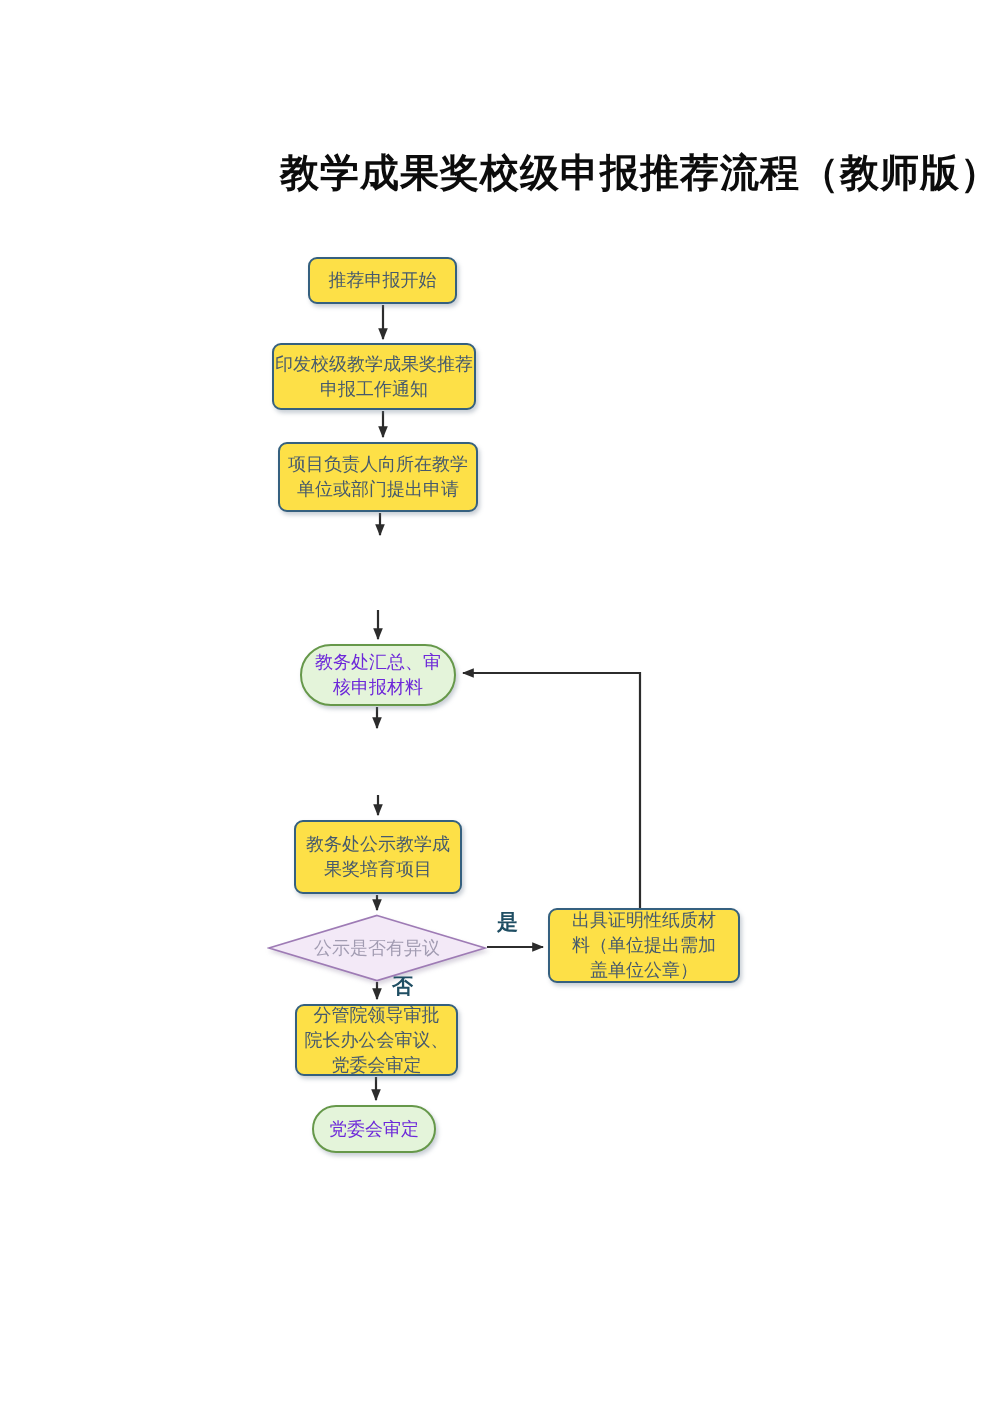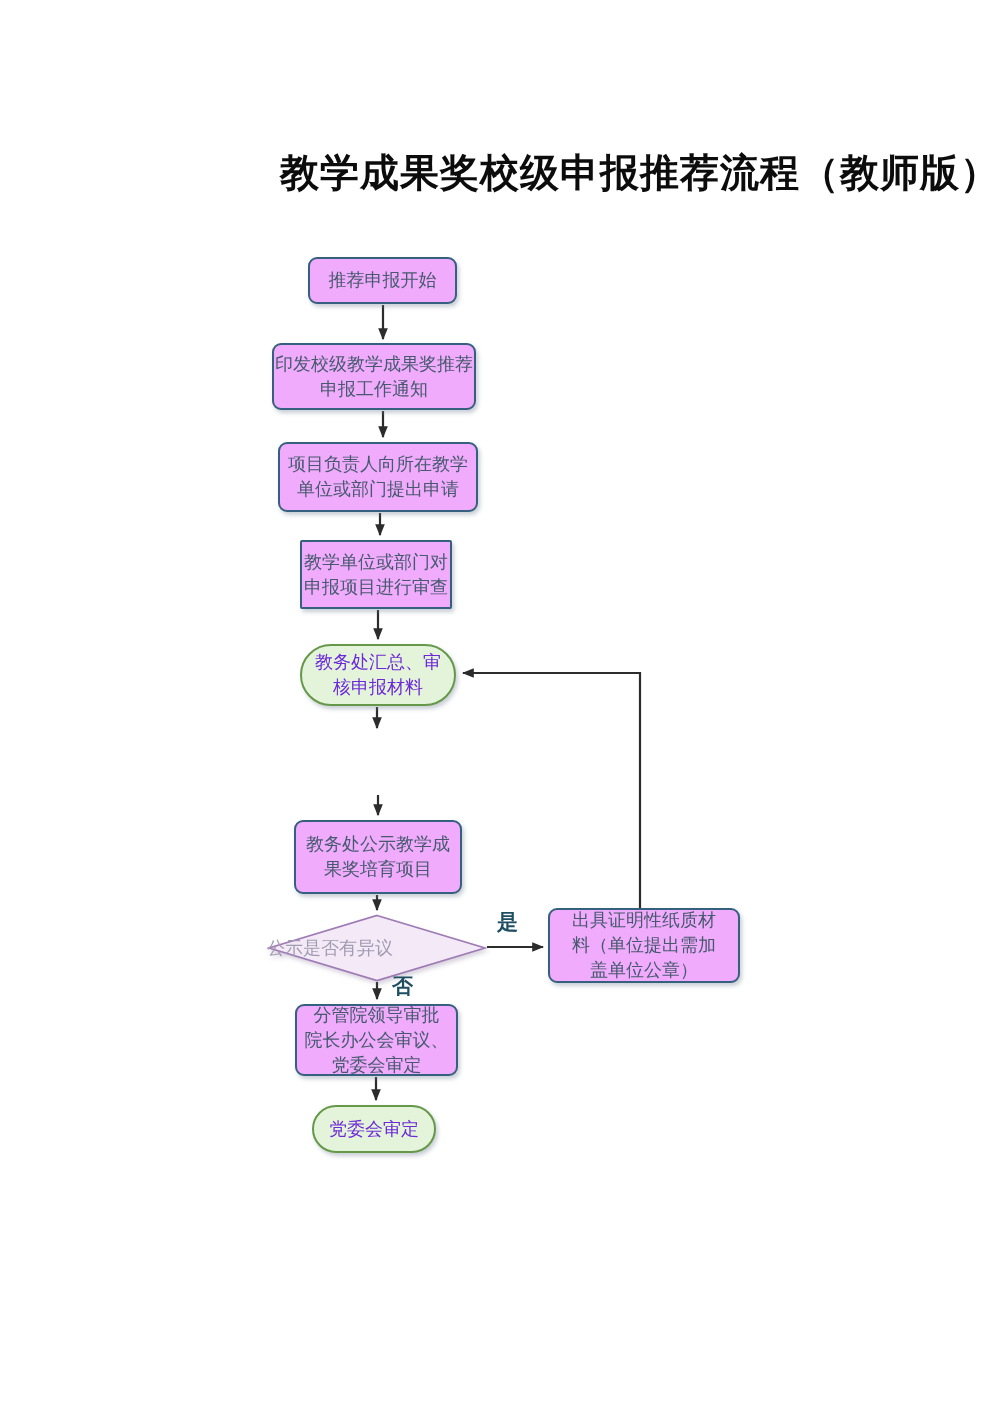--- a/index.html
+++ b/index.html
@@ -7,35 +7,35 @@
   .canvas{position:relative;width:1000px;height:1415px;background:#ffffff;overflow:hidden;}
 
   .page-title{
     position:absolute;left:0;top:146px;width:1000px;
     text-align:right;font-family:"Liberation Serif", serif;
     font-weight:bold;font-size:39px;color:#0c0c0c;letter-spacing:1px;
   }
 
   .node{
     position:absolute;display:flex;align-items:center;justify-content:center;
-    box-sizing:border-box;border:2px solid #35607f;background:#f0abfc;
+    box-sizing:border-box;border:2px solid #35607f;background:#fde047;
     border-radius:9px;box-shadow:2px 3px 4px rgba(110,125,145,.38);
   }
   .node .node-label{
     white-space:pre-line;text-align:center;font-size:18px;line-height:25px;
     color:#465a6d;
   }
   .node.sharp{border-radius:2px;}
   .node.stadium{
     background:#e4f4da;border-color:#66984a;border-radius:34px;
   }
   .node.stadium .node-label{color:#6d28d9;}
 
   .diamond-wrap{
-    position:absolute;display:flex;align-items:center;justify-content:flex-start;
+    position:absolute;display:flex;align-items:center;justify-content:center;
     filter:drop-shadow(2px 3px 2px rgba(125,110,145,.30));
   }
   .diamond-wrap svg{position:absolute;left:0;top:0;width:100%;height:100%;}
   .diamond-label{
     position:relative;white-space:pre-line;text-align:center;
     font-size:18px;line-height:24px;color:#a29cb2;
   }
 
   .branch-label{
     position:absolute;font-size:21px;font-weight:bold;color:#1f4e63;
@@ -76,24 +76,20 @@
   <div class="node" style="left:272px;top:343px;width:204px;height:67px">
     <span class="node-label">印发校级教学成果奖推荐
 申报工作通知</span>
   </div>
 
   <div class="node" style="left:278px;top:442px;width:200px;height:70px">
     <span class="node-label">项目负责人向所在教学
 单位或部门提出申请</span>
   </div>
 
-  <div class="node sharp" style="left:300px;top:540px;width:152px;height:69px">
-    <span class="node-label">教学单位或部门对
-申报项目进行审查</span>
-  </div>
 
   <div class="node stadium" style="left:300px;top:644px;width:156px;height:62px">
     <span class="node-label">教务处汇总、审
 核申报材料</span>
   </div>
 
 
   <div class="node" style="left:294px;top:820px;width:168px;height:74px">
     <span class="node-label">教务处公示教学成
 果奖培育项目</span>

